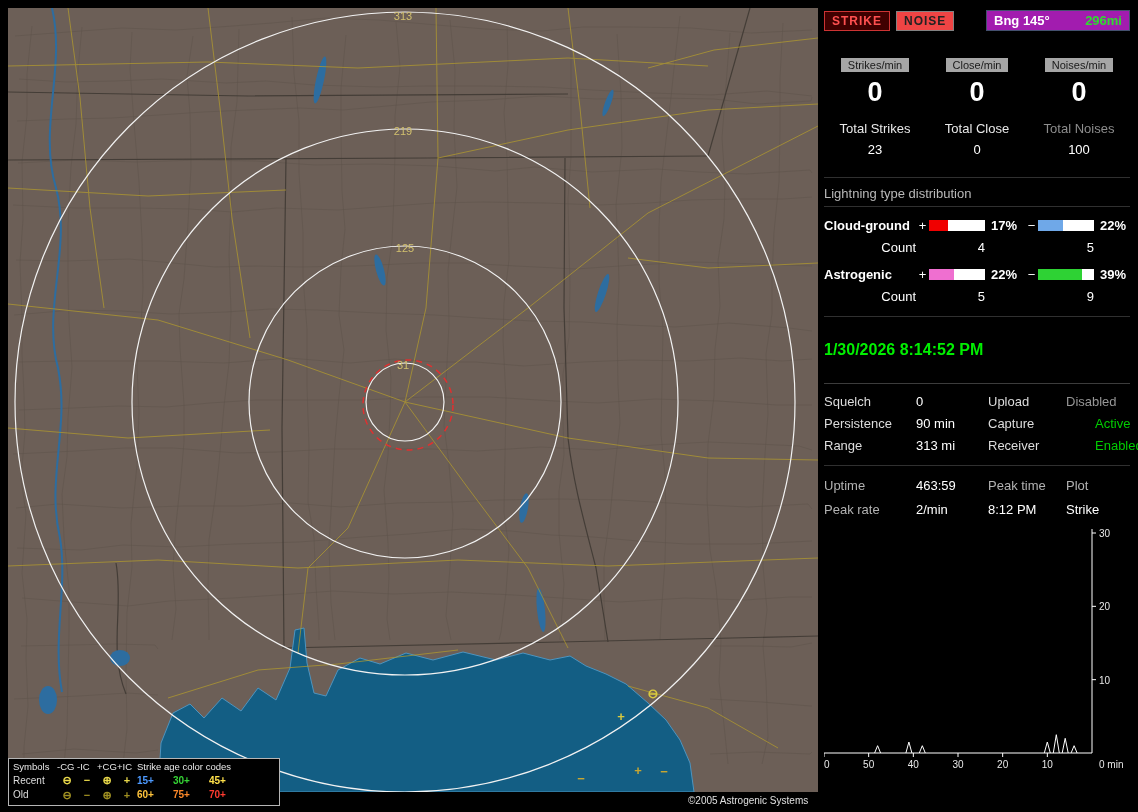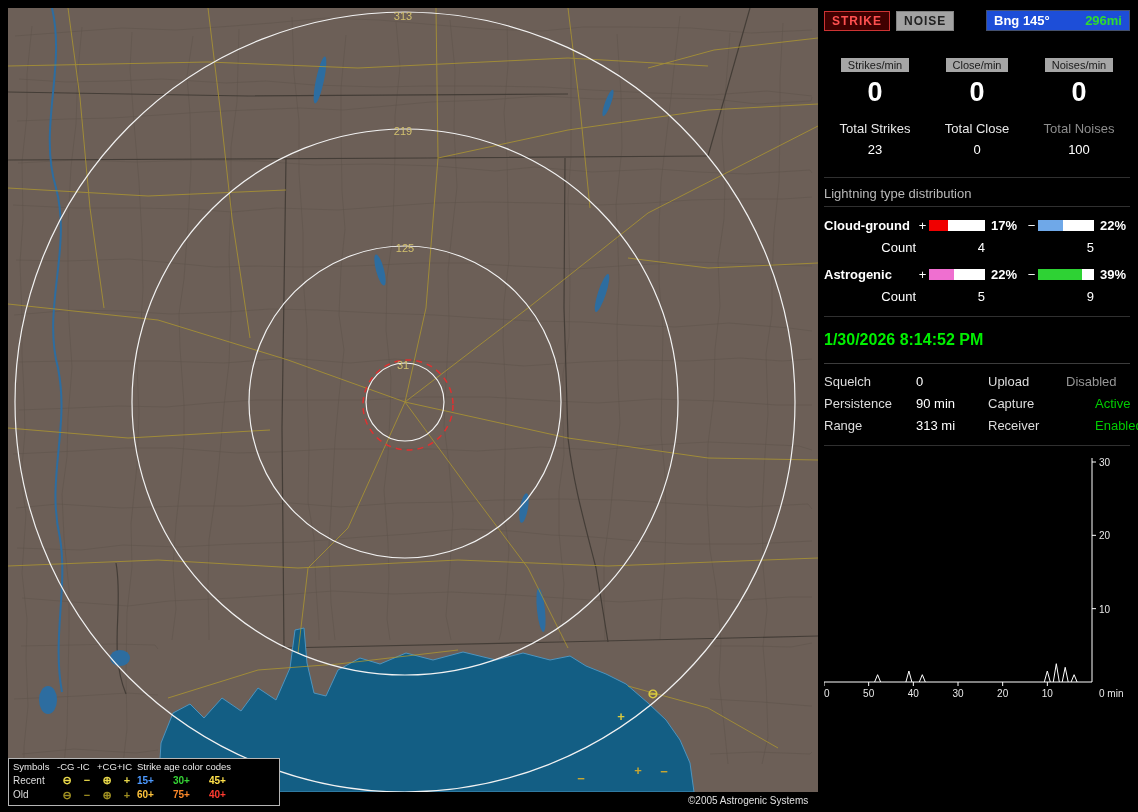--- a/index.html
+++ b/index.html
@@ -26,25 +26,25 @@
   .sym { text-align:center; font-weight:bold; font-size:11px; }
   .age { font-weight:bold; }
   
   .panel { position:absolute; left:824px; top:10px; width:306px; font-size:13px; }
   .ptop { display:flex; align-items:center; gap:6px; }
   .btn-strike {
     background:#400000; color:#ff5050; border:1px solid #cc3333; font-weight:bold;
     font-size:12px; padding:2px 7px; letter-spacing:1px; font-family:inherit; cursor:pointer;
   }
   .btn-noise {
-    background:#a3a3a3; color:#222; border:1px solid #828282; font-weight:bold;
+    background:#ef4444; color:#222; border:1px solid #828282; font-weight:bold;
     font-size:12px; padding:2px 7px; letter-spacing:1px; font-family:inherit; cursor:pointer;
   }
   .bng {
-    margin-left:auto; background:#1d4ed8; border:1px solid #44506e; padding:2px 7px;
+    margin-left:auto; background:#a21caf; border:1px solid #44506e; padding:2px 7px;
     display:flex; gap:12px; justify-content:space-between; min-width:128px;
     font-weight:bold; font-size:13px;
   }
   .bng-val { color:#2fdc2f; }
   .rates { display:flex; margin-top:26px; text-align:center; }
   .rate-col { flex:1; }
   .chip { display:inline-block; background:#a6a6a6; color:#1a1a1a; font-size:11px; padding:1px 7px;text-align:center; }
   .big-zero { font-size:27px; font-weight:bold; margin-top:5px; }
   .total-label { font-size:13px; margin-top:13px; color:#e8e8e8; }
   .rate-col[data-muted="true"] .total-label { color:#8d8d8d; }
@@ -57,21 +57,21 @@
   .dist-row { margin-bottom:7px; }
   .count-row { margin-bottom:12px;text-align:right; }
   .dist-name { font-weight:bold; }
   .sign { text-align:center; }
   .bar { height:11px; background:#fff; position:relative; display:block; }
   .bar-fill { position:absolute; left:0; top:0; bottom:0; }
   .pct { font-weight:bold; padding-left:6px; }
   .cnt1 { grid-column:3; padding-left:4px; }
   .cnt2 { grid-column:6; padding-left:4px; }
   .datetime {
-    border-top:1px solid #303030; border-bottom:1px solid #3c3c3c; padding:14px 0;
+    border-top:1px solid #303030; border-bottom:1px solid #3c3c3c; padding:24px 0;
     color:#00ef00; font-weight:bold; font-size:16px;
   }
   .settings {
     display:grid; grid-template-columns:92px 72px 78px 1fr; row-gap:7px;
     padding:10px 0 12px; border-bottom:1px solid #303030;
   }
   .set-label { color:#dcdcdc; }
   [data-state="green"] { color:#00cc00;margin-left:29px; }
   [data-state="muted"] { color:#969696; }
   .status { display:grid; grid-template-columns:92px 72px 78px 1fr; row-gap:9px; padding-top:12px; }
@@ -206,21 +206,21 @@
     <span class="age" style="color: rgb(53, 212, 53);">30+</span>
     <span class="age" style="color: rgb(255, 225, 74);">45+</span>
 
     <span class="ll">Old</span>
     <span class="sym" style="color: rgb(159, 143, 34);">⊖</span>
     <span class="sym" style="color: rgb(159, 143, 34);">−</span>
     <span class="sym" style="color: rgb(159, 143, 34);">⊕</span>
     <span class="sym" style="color: rgb(159, 143, 34);">+</span>
     <span class="age" style="color: rgb(255, 196, 60);">60+</span>
     <span class="age" style="color: rgb(255, 138, 42);">75+</span>
-    <span class="age" style="color: rgb(255, 59, 48);">40+</span>
+    <span class="age" style="color: rgb(255, 59, 48);">70+</span>
   </div>
 </div>
 
 <div class="panel">
 
   <div class="ptop">
     <button class="btn-strike">STRIKE</button>
     <button class="btn-noise">NOISE</button>
     <div class="bng">
       <span>Bng 145°</span>
@@ -303,20 +303,31 @@
     <span>90 min</span>
     <span class="set-label">Capture</span>
     <span data-state="green">Active</span>
 
     <span class="set-label">Range</span>
     <span>313 mi</span>
     <span class="set-label">Receiver</span>
     <span data-state="green">Enabled</span>
   </div>
 
+  <div class="status">
+    <span class="muted">Uptime</span>
+    <span>463:59</span>
+    <span class="muted">Peak time</span>
+    <span class="muted">Plot</span>
+
+    <span class="muted">Peak rate</span>
+    <span>2/min</span>
+    <span>8:12 PM</span>
+    <span>Strike</span>
+  </div>
 
 
   <div class="chart">
     <svg id="trend-svg" width="306" height="252" viewBox="0 0 306 252">
         <line x1="0" y1="228" x2="268" y2="228" stroke="#fff" stroke-width="1"></line>
         <line x1="268" y1="4" x2="268" y2="228" stroke="#fff" stroke-width="1"></line>
         <line x1="268" y1="8" x2="272" y2="8" stroke="#fff"></line>
         <text x="275" y="12" fill="#e8e8e8" font-size="10">30</text>
         <line x1="268" y1="81.33333333333334" x2="272" y2="81.33333333333334" stroke="#fff"></line>
         <text x="275" y="85.33333333333334" fill="#e8e8e8" font-size="10">20</text>

